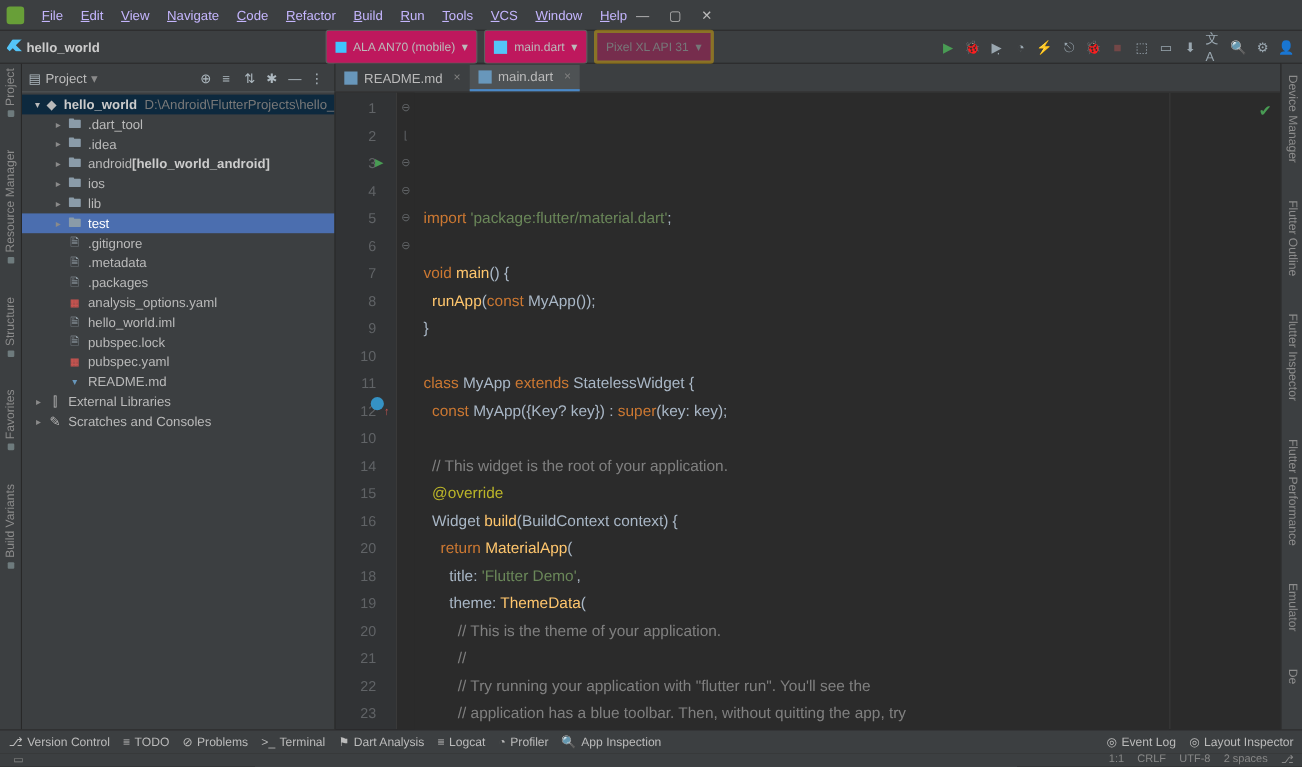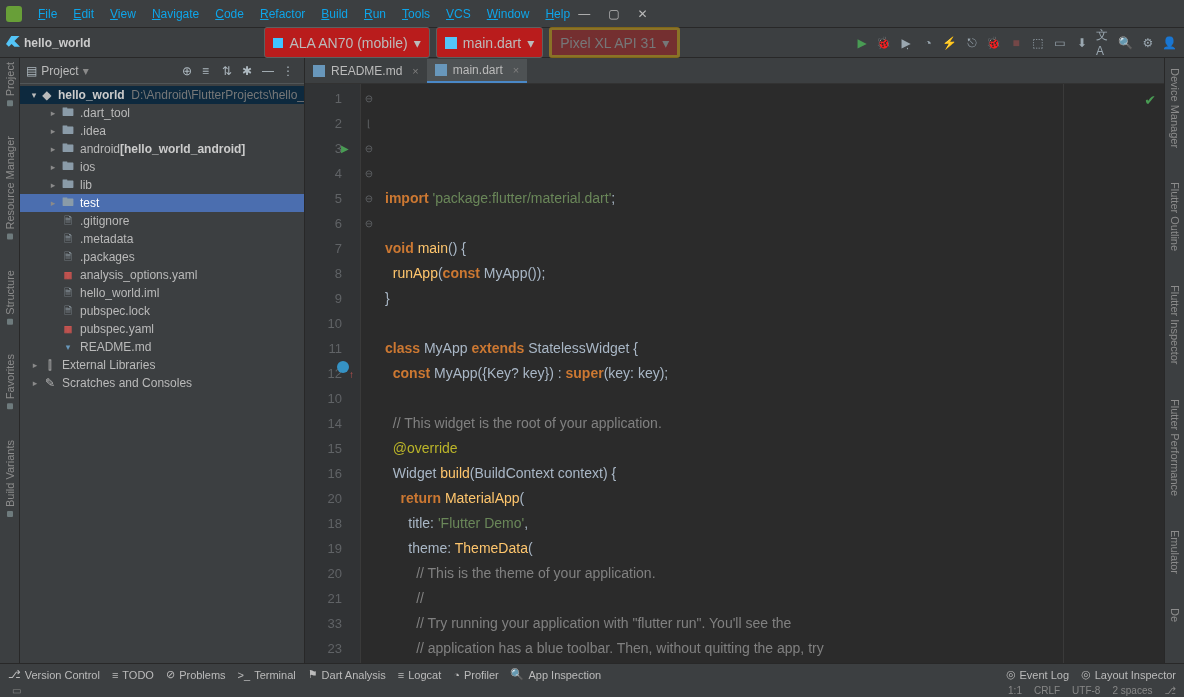--- a/index.html
+++ b/index.html
@@ -1,29 +1,29 @@
 <!DOCTYPE html>
 <html><head>
 <meta charset="utf-8">
 <style>
 * { margin:0; padding:0; box-sizing:border-box; font-family:"Segoe UI",Tahoma,sans-serif; }
 body { background:#2b2b2b; color:#bababa; width:1184px; height:697px; overflow:hidden; font-size:12px; position:relative; }
 .titlebar { height:28px; background:#3c3f41; display:flex; align-items:center; padding:0 6px; border-bottom:1px solid #282828; }
 .titlebar .app-icon { width:16px; height:16px; background:#689f38; border-radius:3px; margin-right:8px; }
 .menu { display:flex; }
-.menu span { padding:0 8px; color:#0ea5e9; cursor:pointer; }
+.menu span { padding:0 8px; color:#c4b5fd; cursor:pointer; }
 .menu span u { text-decoration:underline; }
 .title-text { flex:1; text-align:center; color:#888; font-size:12px; }
 .win-ctrls { display:flex; gap:18px; color:#bbb; }
 .navbar { height:30px; background:#3c3f41; display:flex; align-items:center; padding:0 6px; border-bottom:1px solid #282828; }
 .navbar-left { display:flex; align-items:center; gap:4px; }
 .navbar-left .fl { width:14px; height:14px; background:#54c5f8; clip-path:polygon(40% 0,100% 0,60% 40%,100% 80%,60% 80%,40% 60%,20% 80%,0 60%); }
 .navbar-title { font-weight:bold; color:#ccc; }
 .navbar-center { flex:1; display:flex; justify-content:center; gap:6px; }
-.dd { height:31px; background:#b91c1c; border:1px solid #5e6060; border-radius:3px; display:flex; align-items:center; padding:0 8px; color:#bbb; gap:6px; font-size:14px; }
+.dd { height:31px; background:#be185d; border:1px solid #5e6060; border-radius:3px; display:flex; align-items:center; padding:0 8px; color:#bbb; gap:6px; font-size:11px; }
 .dd.disabled { opacity:.45; border:3px solid #eab308; }
 .dd .ph { width:10px; height:10px; background:#40c4ff; }
 .dd .flic { width:12px; height:12px; background:#54c5f8; }
 .navbar-right { display:flex; gap:6px; align-items:center; }
 .tbicon { width:16px; height:16px; display:flex; align-items:center; justify-content:center; color:#9aa7b0; cursor:pointer; }
 .tbicon.run { color:#499c54; }
 .tbicon.debug { color:#499c54; }
 .tbicon.stop { color:#c75450; opacity:.4; }
 .main { display:flex; height:calc(697px - 28px - 30px - 22px - 12px); }
 .left-stripe { width:20px; background:#3c3f41; border-right:1px solid #282828; display:flex; flex-direction:column; align-items:center; padding-top:4px; gap:30px; }
@@ -54,21 +54,21 @@
 .tab { height:24px; padding:0 8px; display:flex; align-items:center; gap:6px; color:#bbb; font-size:12px; cursor:pointer; }
 .tab.active { background:#4e5254; border-bottom:2px solid #4a88c7; }
 .tab .x { color:#7f7f7f; font-size:11px; margin-left:4px; }
 .code-area { flex:1; display:flex; overflow:hidden; position:relative; }
 .gutter { width:56px; background:#313335; border-right:1px solid #3a3a3a; text-align:right; color:#606366; font-family:"JetBrains Mono","Consolas",monospace; font-size:13px; line-height:25px; padding-right:18px; padding-top:2px; position:relative; }
 .gutter .runic { position:absolute; left:36px; top:52px; color:#499c54; font-size:10px; }
 .gutter .ovic { position:absolute; left:32px; top:277px; width:12px; height:12px; background:#3592c4; border-radius:50%; }
 .gutter .upic { position:absolute; left:44px; top:278px; color:#c75450; font-size:10px; }
 .fold-col { width:16px; background:#2b2b2b; color:#606366; font-family:monospace; font-size:10px; line-height:25px; padding-top:2px; text-align:center; }
 .code { flex:1; font-family:"JetBrains Mono","Consolas",monospace; font-size:14px; line-height:25px; padding:2px 0 0 8px; white-space:pre; color:#a9b7c6; overflow:hidden; position:relative; }
-.code .kw { color:#cc7832;font-weight:bold; }
+.code .kw { color:#cc7832; }
 .code .st { color:#6a8759; }
 .code .fn { color:#ffc66d; }
 .code .cm { color:#808080; }
 .code .an { color:#bbb529; }
 .code-margin { position:absolute; right:100px; top:0; bottom:0; border-left:1px solid #3a3a3a; }
 .code-check { position:absolute; right:8px; top:4px; color:#499c54; font-size:14px; }
 .bottom-bar { height:22px; background:#3c3f41; border-top:1px solid #282828; display:flex; align-items:center; padding:0 8px; gap:12px; color:#bbb; font-size:11px; }
 .bottom-bar .bb { display:flex; align-items:center; gap:4px; cursor:pointer; }
 .bottom-bar .spacer { flex:1; }
 .status-bar { height:12px; background:#3c3f41; display:flex; justify-content:flex-end; padding:0 8px; font-size:10px; color:#888; gap:12px; }
@@ -205,21 +205,21 @@
           <div>12</div>
           <div>10</div>
           <div>14</div>
           <div>15</div>
           <div>16</div>
           <div>20</div>
           <div>18</div>
           <div>19</div>
           <div>20</div>
           <div>21</div>
-          <div>33</div>
+          <div>22</div>
           <div>23</div>
         </div>
       <div class="fold-col" id="foldcol">
           <div class="fold"></div>
           <div class="fold"></div>
           <div class="fold">⊖</div>
           <div class="fold"></div>
           <div class="fold">⌊</div>
           <div class="fold"></div>
           <div class="fold">⊖</div>

